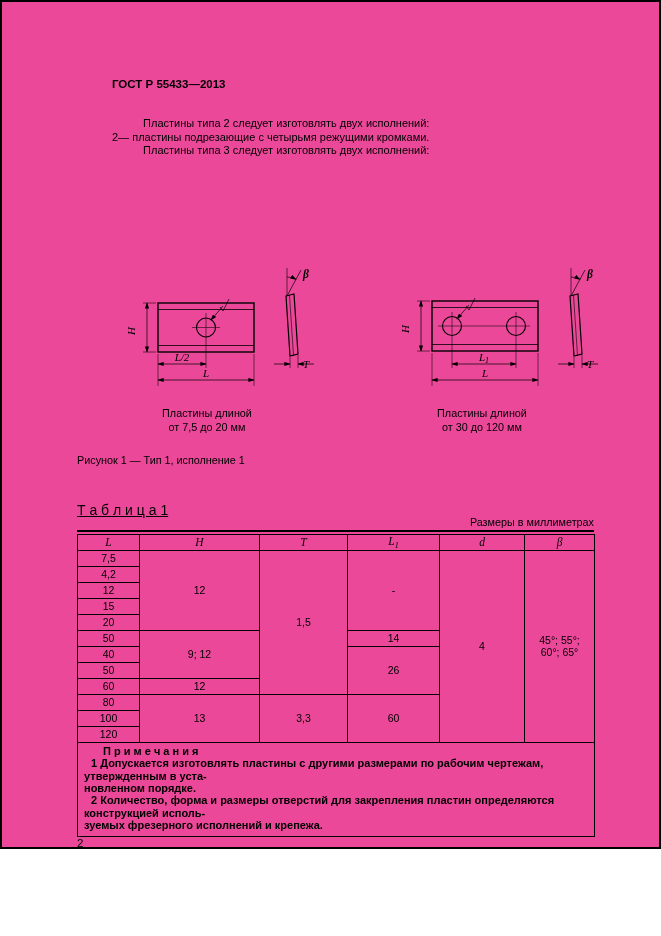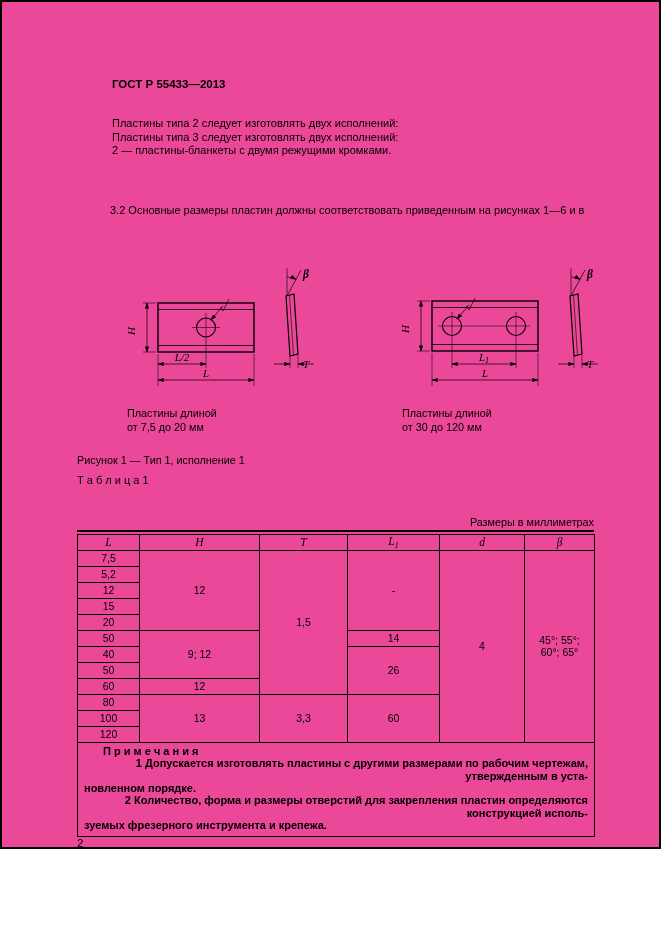--- a/index.html
+++ b/index.html
@@ -2,63 +2,62 @@
 <html><head>
 <meta charset="utf-8">
 <style>
   html,body { margin:0; padding:0; background:#fff; }
   .page {
     position:relative; width:661px; height:849px; box-sizing:border-box;
     background:#ec4899; border:2px solid #000; color:#000;
     font-family:"Liberation Sans","DejaVu Sans",sans-serif; overflow:hidden;
   }
   .doc-header { position:absolute; left:110px; top:76px; font-weight:bold; font-size:11.5px; }
-  .intro { position:absolute; left:110px; top:115px; font-size:11px; line-height:13.6px; }
+  .intro { position:absolute; left:110px; top:115px; font-size:11px; line-height:13.6px;text-align:right; }
   .sect { position:absolute; left:75px; top:202px; width:518px; font-size:11px; line-height:13.8px; }
   .sect .first { text-indent:33px; }
   .fig { position:absolute; }
   .fig-left  { left:118px; top:256px; }
   .fig-right { left:390px; top:256px; }
   text.dim { font-family:"Liberation Serif","DejaVu Serif",serif; font-style:italic; font-size:11px; fill:#000; }
   text.beta { font-weight:bold; font-size:11.5px; }
-  .caption { position:absolute; width:160px; font-size:10.8px; line-height:14px; }
+  .caption { position:absolute; width:160px; text-align:center; font-size:10.8px; line-height:14px; }
   .cap-left  { left:125px; top:404px; }
   .cap-right { left:400px; top:404px; }
   .fig-caption { position:absolute; left:75px; top:452px; width:518px; font-size:10.8px; }
-  .tbl-label { position:absolute; left:75px; top:472px; font-size:11px; }
+  .tbl-label { position:absolute; left:75px; top:500px; font-size:14px;text-decoration:underline; }
   .tbl-units { position:absolute; left:75px; top:514px; width:517px; text-align:right; font-size:10.8px; }
   .table-wrap { position:absolute; left:75px; top:528px; width:517px; }
   .table-wrap::before { content:""; display:block; border-top:2px solid #000; margin-bottom:1.5px; }
   table { border-collapse:collapse; width:100%; table-layout:fixed; font-size:10.5px; }
   th,td { border:1px solid #000; text-align:center; vertical-align:middle; padding:0; }
   thead th { font-family:"Liberation Serif","DejaVu Serif",serif; font-style:italic;
              font-weight:normal; font-size:11.5px; height:14px; }
   thead th sub, .l1sub { font-size:8px; }
   tbody td { height:15px; }
   .beta-cell div { line-height:12.5px; }
   td.notes { text-align:left; height:auto; padding:2px 6px 4px 6px; font-size:11px; line-height:12.4px;font-weight:bold; }
   .notes-title { margin-left:19px; }
-  .note-first { text-indent:7px;text-align:right; }
+  .note-first { text-indent:7px; }
   .pageno { position:absolute; left:75px; top:835px; font-size:11.5px; }
 </style>
 </head>
 <body>
 
 <div class="page">
 
   <div class="doc-header">ГОСТ Р 55433—2013</div>
 
   <div class="intro">
     <div>Пластины типа 2 следует изготовлять двух исполнений:</div>
+    <div>2— пластины подрезающие с четырьмя режущими кромками.</div>
     <div>Пластины типа 3 следует изготовлять двух исполнений:</div>
-    <div>2 — пластины-бланкеты с двумя режущими кромками.</div>
   </div>
 
   <div class="sect">
-    <div class="first">3.2  Основные размеры пластин должны соответствовать приведенным на рисунках 1—6 и в</div>
   </div>
 
   <svg class="fig fig-left" width="230" height="148" viewBox="0 0 230 148">
     <defs>
       <marker id="m1e" markerWidth="9" markerHeight="7" refX="8" refY="3" orient="auto">
         <path d="M0,0 L9,3 L0,6 Z" fill="#000"></path>
       </marker>
       <marker id="m1s" markerWidth="9" markerHeight="7" refX="1" refY="3" orient="auto">
         <path d="M9,0 L0,3 L9,6 Z" fill="#000"></path>
       </marker>
@@ -190,21 +189,21 @@
           <td rowspan="5">12</td>
           <td rowspan="9">1,5</td>
           <td rowspan="5">-</td>
           <td rowspan="12">4</td>
           <td rowspan="12" class="beta-cell">
             <div>45°; 55°;</div>
             <div>60°; 65°</div>
           </td>
         </tr>
         <tr>
-            <td>5,2</td>
+            <td>4,2</td>
           </tr>
         <tr>
             <td>12</td>
           </tr>
         <tr>
             <td>15</td>
           </tr>
         <tr>
             <td>20</td>
           </tr>
@@ -235,21 +234,21 @@
           </tr>
         <tr>
             <td>120</td>
           </tr>
         <tr>
           <td colspan="6" class="notes">
             <div class="notes-title">П р и м е ч а н и я</div>
             <div class="note-first">1  Допускается изготовлять пластины с другими размерами по рабочим чертежам, утвержденным в уста-</div>
             <div>новленном порядке.</div>
             <div class="note-first">2  Количество, форма и размеры отверстий для закрепления пластин определяются конструкцией исполь-</div>
-            <div>зуемых фрезерного инструмента и крепежа.</div>
+            <div>зуемых фрезерного исполнений и крепежа.</div>
           </td>
         </tr>
       </tbody>
     </table>
   </div>
 
   <div class="pageno">2</div>
 
 </div>
 

